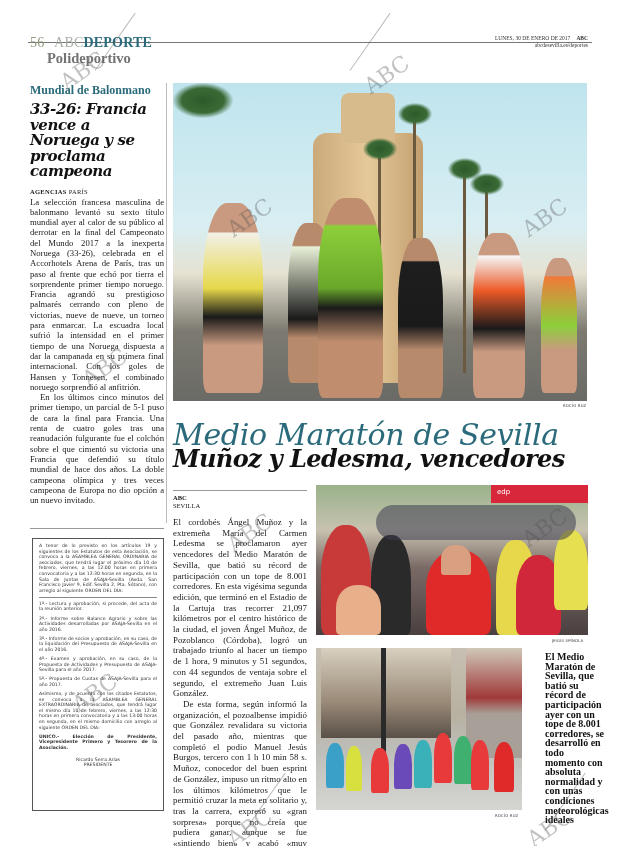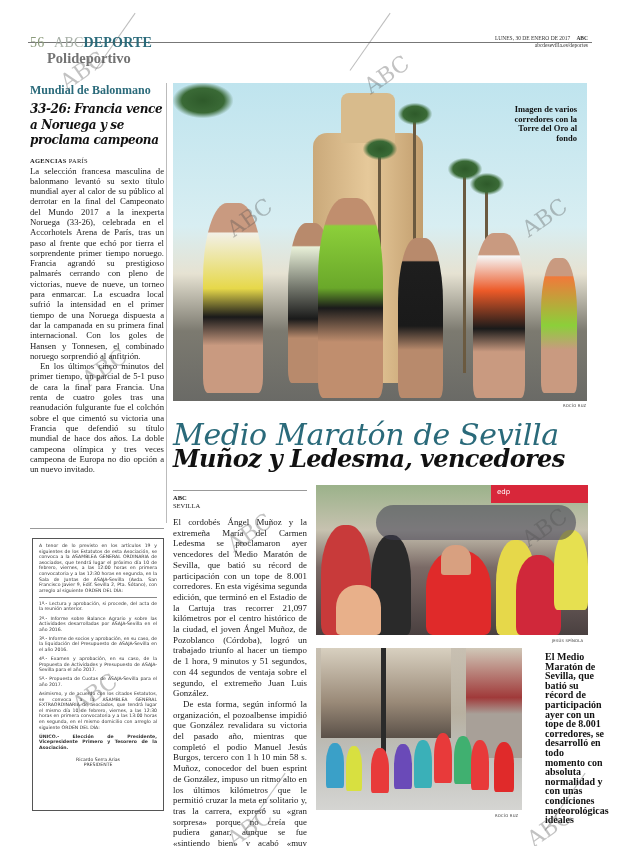--- a/index.html
+++ b/index.html
@@ -11,21 +11,21 @@
   .folio .pnum { color: #8a9a7a; }
   .folio .abc { color: #a8b0a8; margin-left: 6px; }
   .folio .sec { color: #2a6a7a; font-weight: bold; }
   .subsection { position: absolute; left: 47px; top: 50px; font-family: "Liberation Serif", serif; font-weight: bold; font-size: 14.5px; color: #737373; }
   .dateline { position: absolute; right: 32px; top: 35px; font-family: "Liberation Serif", serif; font-size: 5.5px; text-align: right; line-height: 7px; color: #333; }
   .dateline .abclogo { font-weight: bold; margin-left: 6px; }
 
   
   .leftcol { position: absolute; left: 30px; top: 83px; width: 134px; }
   .kicker { font-family: "Liberation Serif", serif; font-weight: bold; font-size: 12px; color: #2a6a7a; border-top: 0px; }
-  .headline { font-family: "DejaVu Serif", serif; font-weight: bold; font-style: italic; font-size: 12px; line-height: 15.5px; color: #111; margin-top: 4px; letter-spacing: -0.4px; }
+  .headline { font-family: "DejaVu Serif", serif; font-weight: bold; font-style: italic; font-size: 15px; line-height: 15.5px; color: #111; margin-top: 4px; letter-spacing: -0.4px; }
   .byline { margin-top: 8px; font-family: "Liberation Serif", serif; font-size: 6.5px; letter-spacing: 0.3px; }
   .byline b { font-weight: bold; }
   .body { font-family: "Liberation Serif", serif; font-size: 8.7px; line-height: 10.3px; text-align: justify; color: #1a1a1a; hyphens: auto; }
   .body p { text-indent: 0; }
   .body p + p { text-indent: 10px; }
   .vline { position: absolute; left: 166px; top: 83px; width: 1px; height: 440px; background: #bbb; }
   .hline-left { position: absolute; left: 30px; top: 528px; width: 134px; height: 1px; background: #999; }
 
   
   .ad { position: absolute; left: 32px; top: 538px; width: 132px; height: 273px; border: 1px solid #555; padding: 4px 6px; font-family: "DejaVu Sans", sans-serif; font-size: 4.6px; line-height: 5.6px; color: #333; text-align: justify; }
@@ -127,21 +127,20 @@
   <div class="palm" style="left:312px; top:95px; height:195px;"></div>
   <div class="frond" style="left:297px; top:90px;"></div>
   <div class="frond" style="left:0px; top:0px; width:60px; height:35px;"></div>
 
   <div class="runner" style="left:30px; top:120px; width:60px; height:190px; background:linear-gradient(180deg,#c99a80 0%,#c99a80 15%,#f2f0e6 16%,#e6d84a 45%,#1a1a1a 60%,#c99a80 75%);"></div>
   <div class="runner" style="left:115px; top:140px; width:45px; height:160px; background:linear-gradient(180deg,#b88a6c 0%,#b88a6c 14%,#e8f0d8 15%,#1a1a1a 60%,#b88a6c 72%);"></div>
   <div class="runner" style="left:145px; top:115px; width:65px; height:200px; background:linear-gradient(180deg,#c08e6e 0%,#c08e6e 13%,#8ccf3a 14%,#6aa82a 45%,#1a1a1a 55%,#c08e6e 72%);"></div>
   <div class="runner" style="left:225px; top:155px; width:45px; height:160px; background:linear-gradient(180deg,#b88a6c 0%,#b88a6c 14%,#1e1e1e 15%,#1a1a1a 55%,#b88a6c 70%);"></div>
   <div class="runner" style="left:300px; top:150px; width:52px; height:165px; background:linear-gradient(180deg,#c99a80 0%,#c99a80 13%,#f5f5f5 14%,#ec5a28 35%,#1a1a1a 58%,#c99a80 72%);"></div>
   <div class="runner" style="left:368px; top:175px; width:36px; height:135px; background:linear-gradient(180deg,#c99a80 0%,#c99a80 13%,#f07a3a 14%,#8ccf3a 50%,#c99a80 68%);"></div>
-  <div class="caption-in" style="width:80px;">Imagen de varios corredores con la Torre del Oro al fondo</div>
 </div>
 <div class="credit" style="left:563px; top:403px;">ROCÍO RUZ</div>
 
 <div class="titlekicker">Medio Maratón de Sevilla</div>
 <div class="titlemain">Muñoz y Ledesma, vencedores</div>
 
 <div class="midcol">
   <div class="bylineblock">
     <div><b>ABC</b></div>
     <div>SEVILLA</div>

